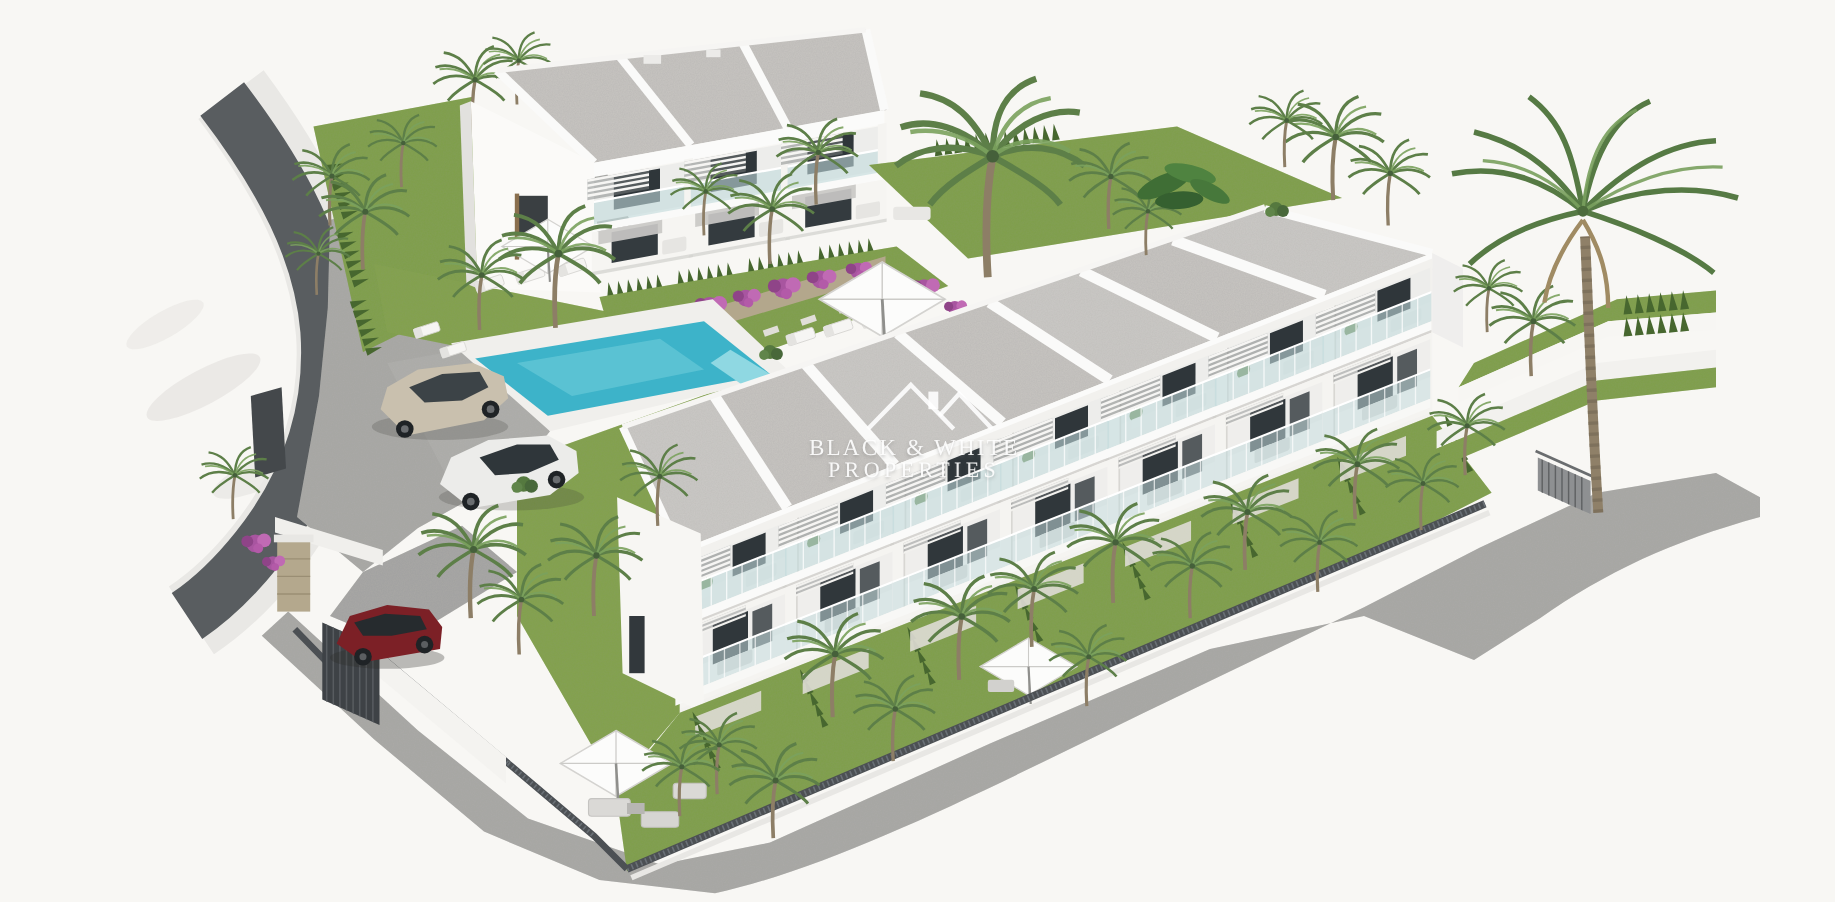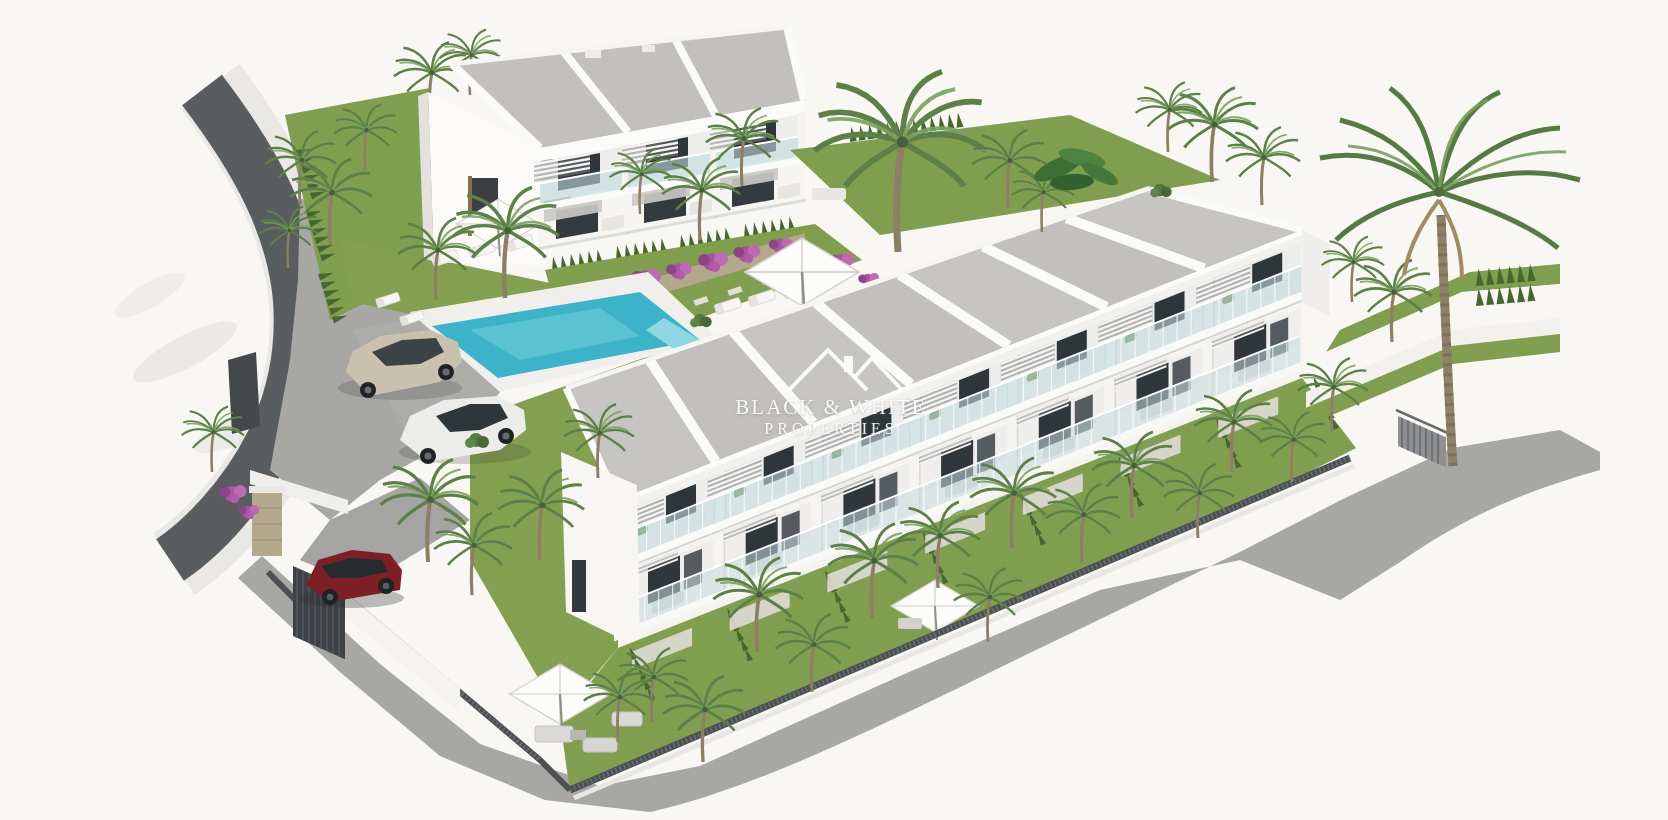--- a/index.html
+++ b/index.html
@@ -6,21 +6,21 @@
   body{width:1668px;height:820px;overflow:hidden;background:#f8f7f4;
        font-family:"Liberation Serif", serif;}
   .stage{position:relative;width:1338px;height:820px;border-radius:30px;}
   .stage svg{position:absolute;left:0;top:0;}
   
   .wm{position:absolute;left:705px;top:336px;width:252px;text-align:center;
       color:rgba(255,255,255,.9);pointer-events:none;
       text-shadow:0 1px 3px rgba(110,110,110,.38);}
   .wm svg{position:static;display:block;margin:0 auto;}
   .wm .l1{font-size:21px;letter-spacing:2px;line-height:22px;margin-top:2px;}
-  .wm .l2{font-size:16px;letter-spacing:4px;line-height:21px;text-align:center;}
+  .wm .l2{font-size:20px;letter-spacing:4px;line-height:21px;text-align:center;}
   .wm .l3{font-size:21px;font-weight:bold;letter-spacing:1px;line-height:23px;margin-top:2px;}
 </style>
 </head>
 <body>
 
 <div class="stage">
 <svg width="1668" height="820" viewBox="0 0 1668 820">
   <defs>
     <filter id="gravel" x="-5%" y="-5%" width="110%" height="110%">
       <feTurbulence type="fractalNoise" baseFrequency="0.9" numOctaves="2" result="n"></feTurbulence>

